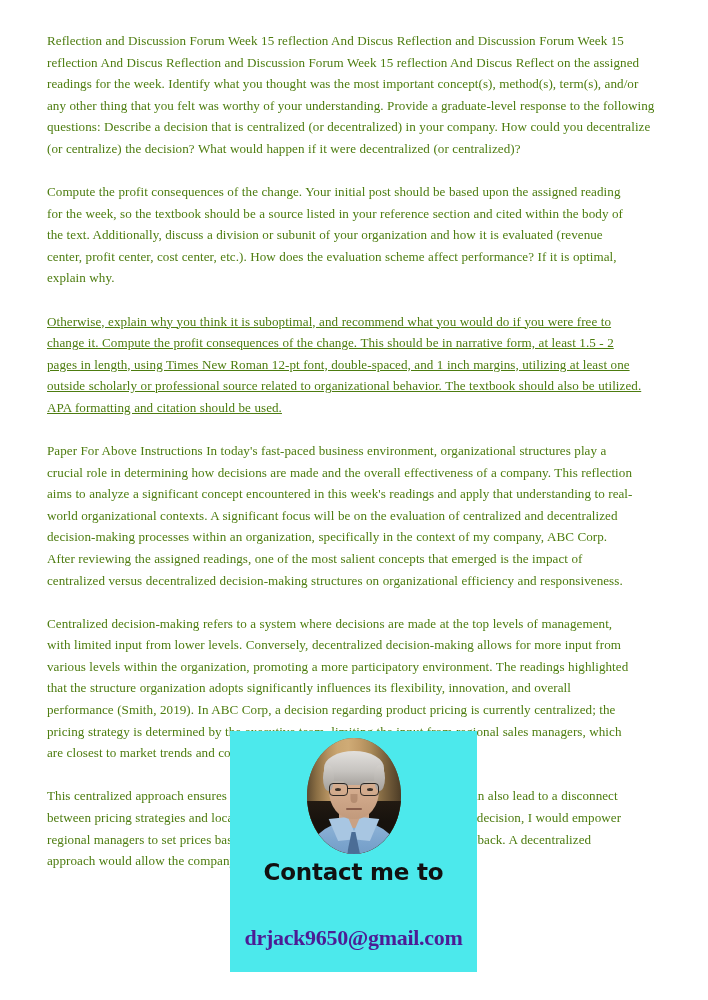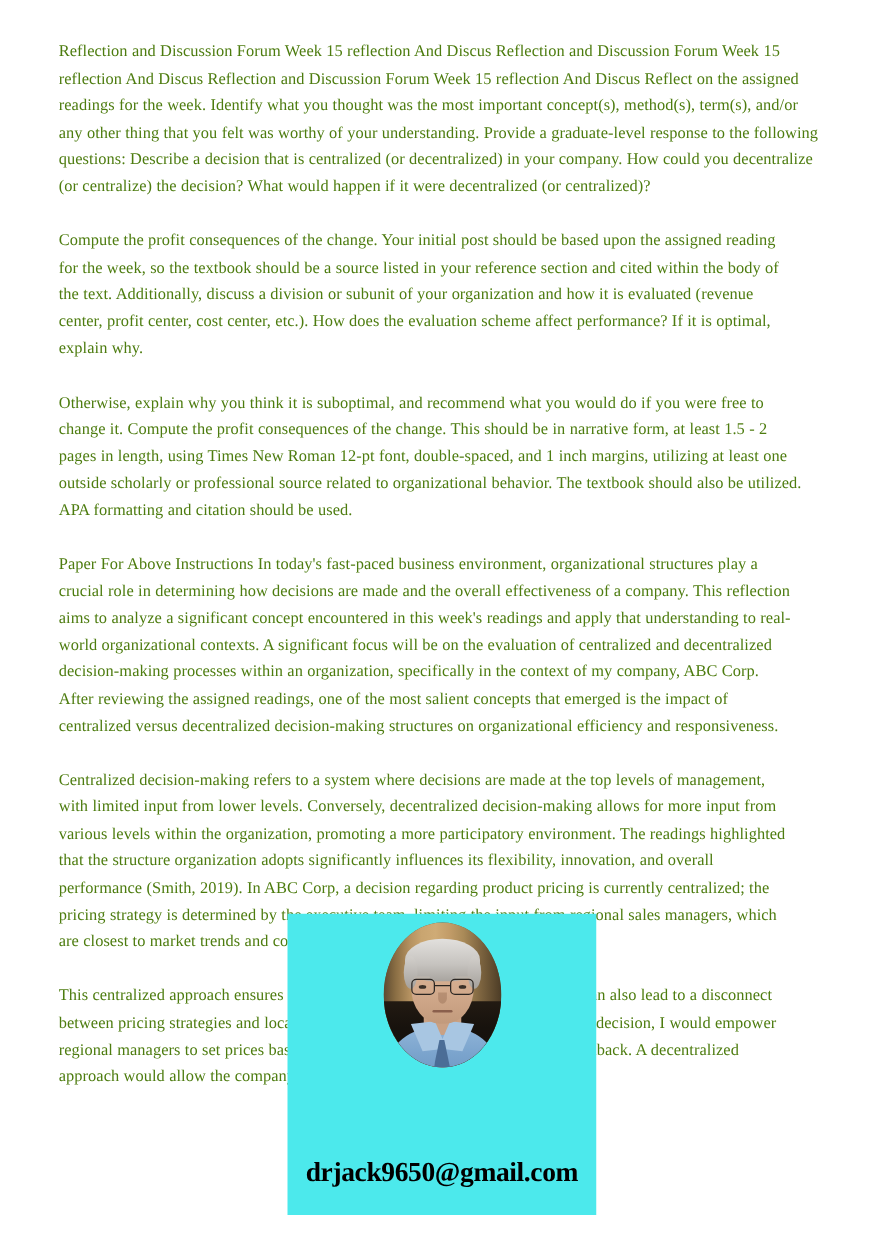--- a/index.html
+++ b/index.html
@@ -39,21 +39,21 @@
     text-align: left;
     letter-spacing: 0.004em;
     word-spacing: 0.01em;
     -webkit-font-smoothing: antialiased;
   }
   .para:last-child { margin-bottom: 0; }
 
   
   .p1 { width: 612px; }
   .p2 { width: 580px; }
-  .p3 { width: 600px; }
+  .p3 { width: 600px; text-decoration: underline; }
   .p4 { width: 590px; }
   .p5 { width: 590px; }
   .p6 { width: 590px; }
 
   
   #contact-overlay {
     position: absolute;
     left: 230px;
     top: 731px;
     width: 247px;
@@ -255,21 +255,21 @@
   }
   #overlay-line-1 { top: 128px; }
   #overlay-line-2 { top: 160px; }
 
   #overlay-email {
     position: absolute;
     left: 0;
     top: 194px;
     width: 100%;
     text-align: center;
-    color: #000000;
+    color: #4c1d95;
     font-family: "Liberation Serif", "DejaVu Serif", serif;
     font-weight: 700;
     font-size: 22px;
     letter-spacing: -0.3px;
     white-space: nowrap;
   }
 </style>
 </head>
 <body>
 
@@ -302,16 +302,17 @@
         <i class="l"></i>
           <b></b>
           <i class="r"></i>
       </div>
       <div class="av-eye l"></div>
       <div class="av-eye r"></div>
       <div class="av-nose"></div>
       <div class="av-mouth"></div>
     </div>
 
+    <div class="overlay-line" id="overlay-line-1">Contact me to</div>
     <div id="overlay-email">drjack9650@gmail.com</div>
   </div>
 
 </div>
 
 </body></html>

